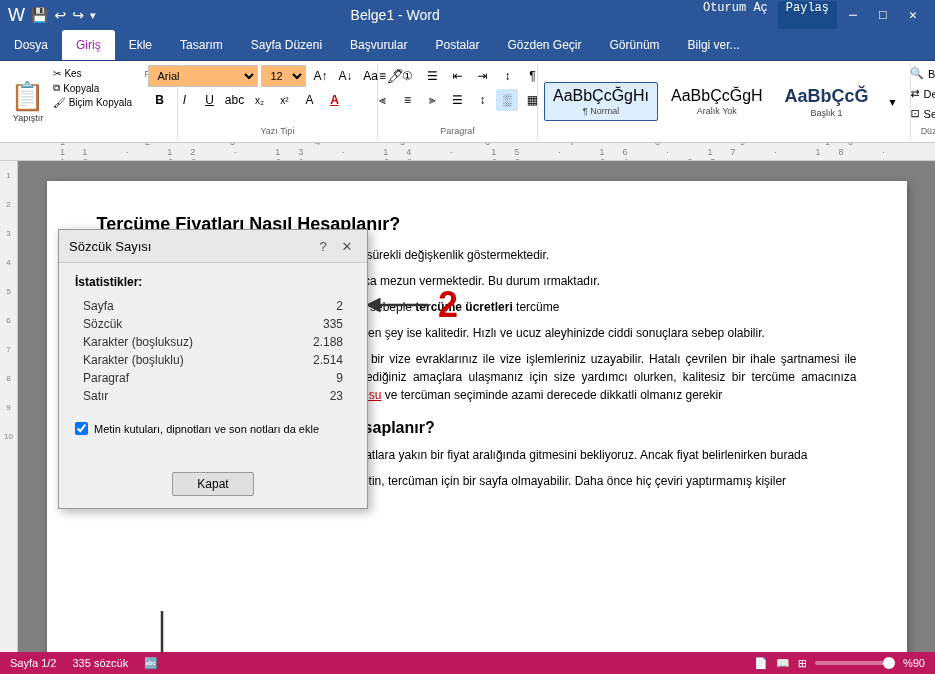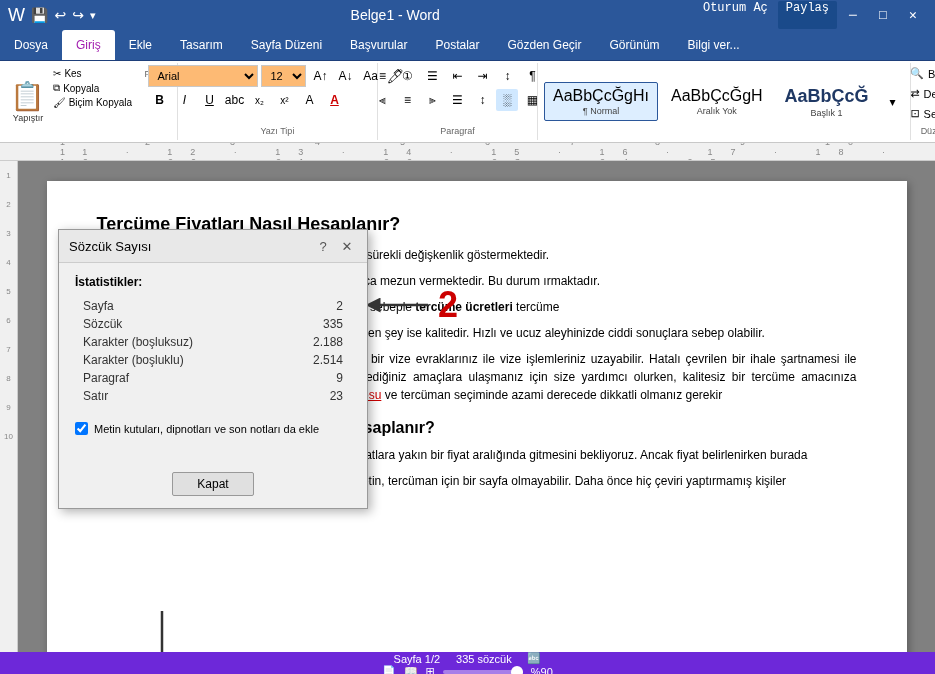--- a/index.html
+++ b/index.html
@@ -188,26 +188,25 @@
       background: #e0e0e0;
       border: 1px solid #999;
       padding: 4px 24px;
       cursor: pointer;
       font-size: 12px;
       border-radius: 2px;
     }
 
     
     .status-bar {
-      height: 22px; background: #6d28d9;
+      height: 22px; background: #be185d;
       display: flex; align-items: center;
       padding: 0 10px;
       color: white; font-size: 11px;
       justify-content: space-between;
-      flex-direction: column;
     }
     .status-left { display: flex; gap: 16px; align-items: center; }
     .status-right { display: flex; align-items: center; gap: 8px; }
     .zoom-slider { width: 80px; height: 4px; background: rgba(255,255,255,0.4); border-radius: 2px; position: relative; }
     .zoom-thumb { width: 12px; height: 12px; background: white; border-radius: 50%; position: absolute; top: -4px; right: 0; }
 
     
     .paste-big {
       display: flex; flex-direction: column; align-items: center; justify-content: center;
       cursor: pointer; padding: 4px 6px; min-width: 40px;

